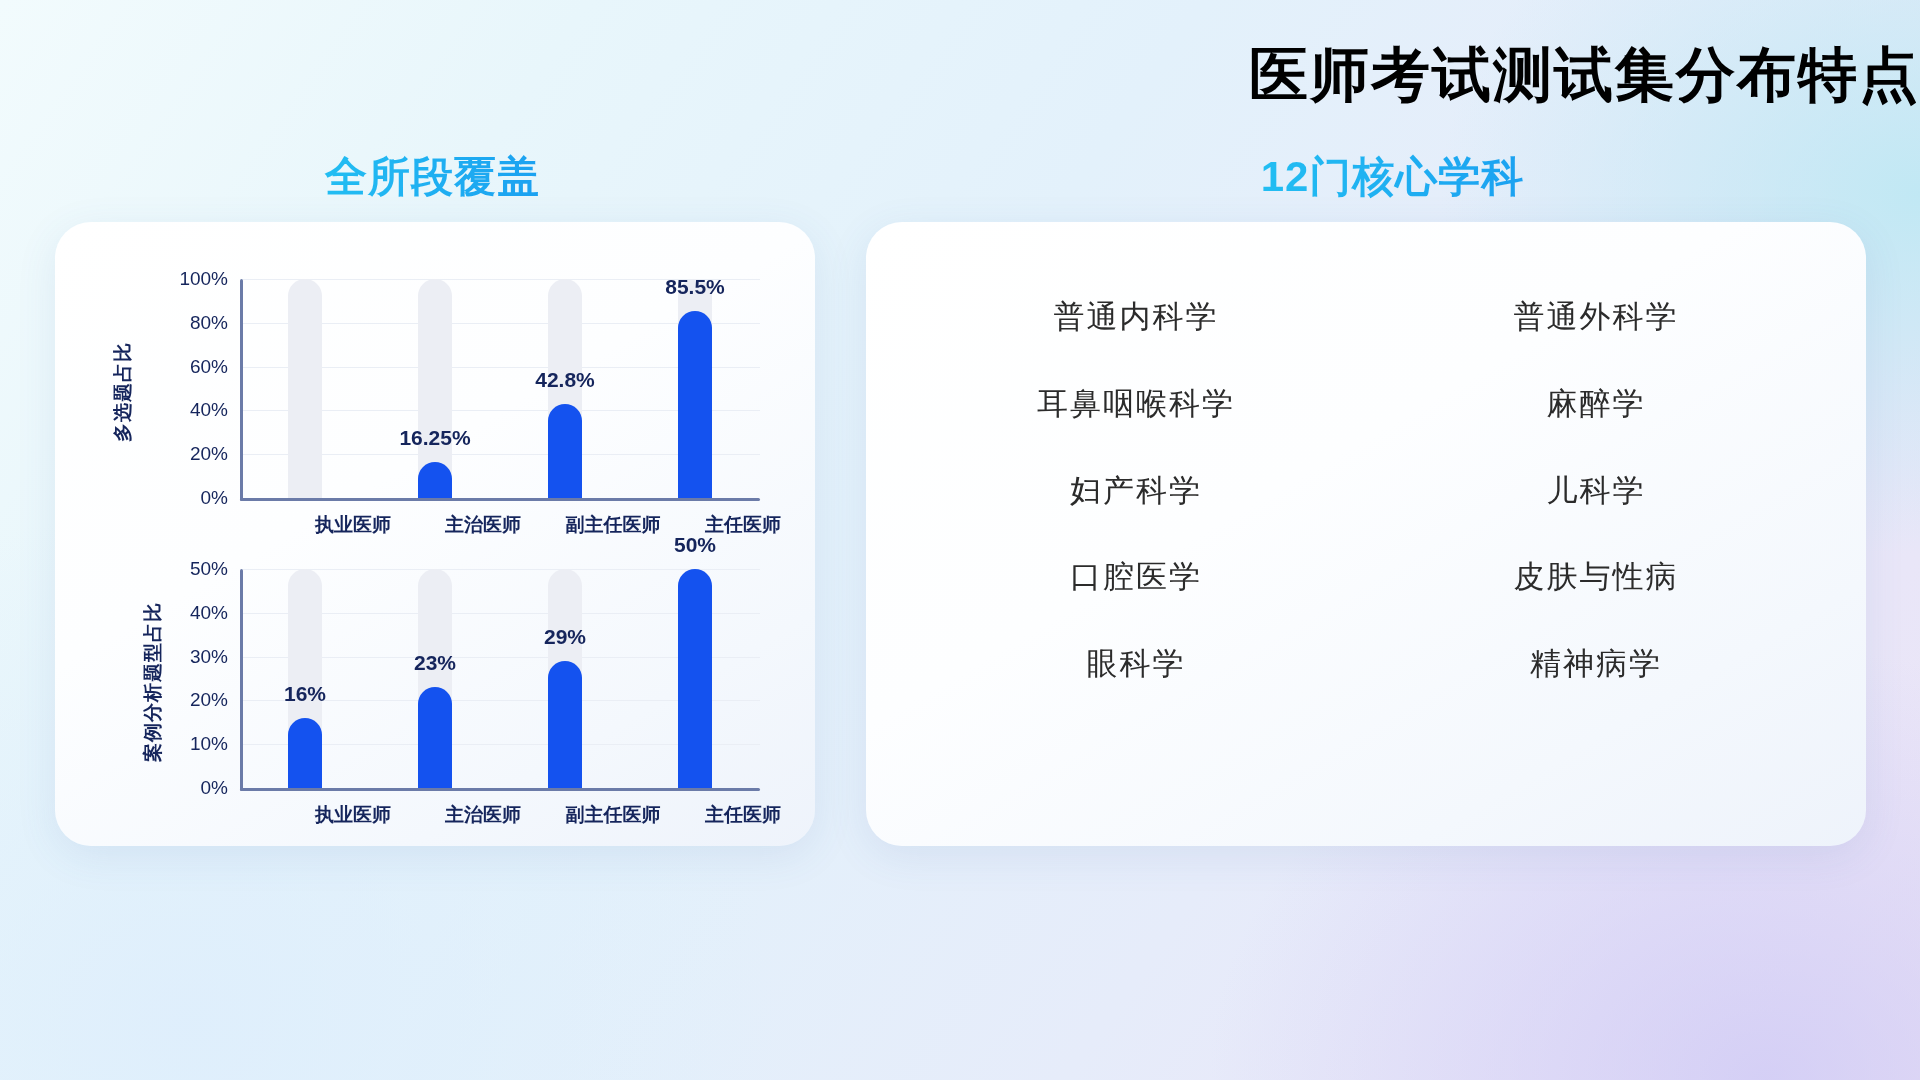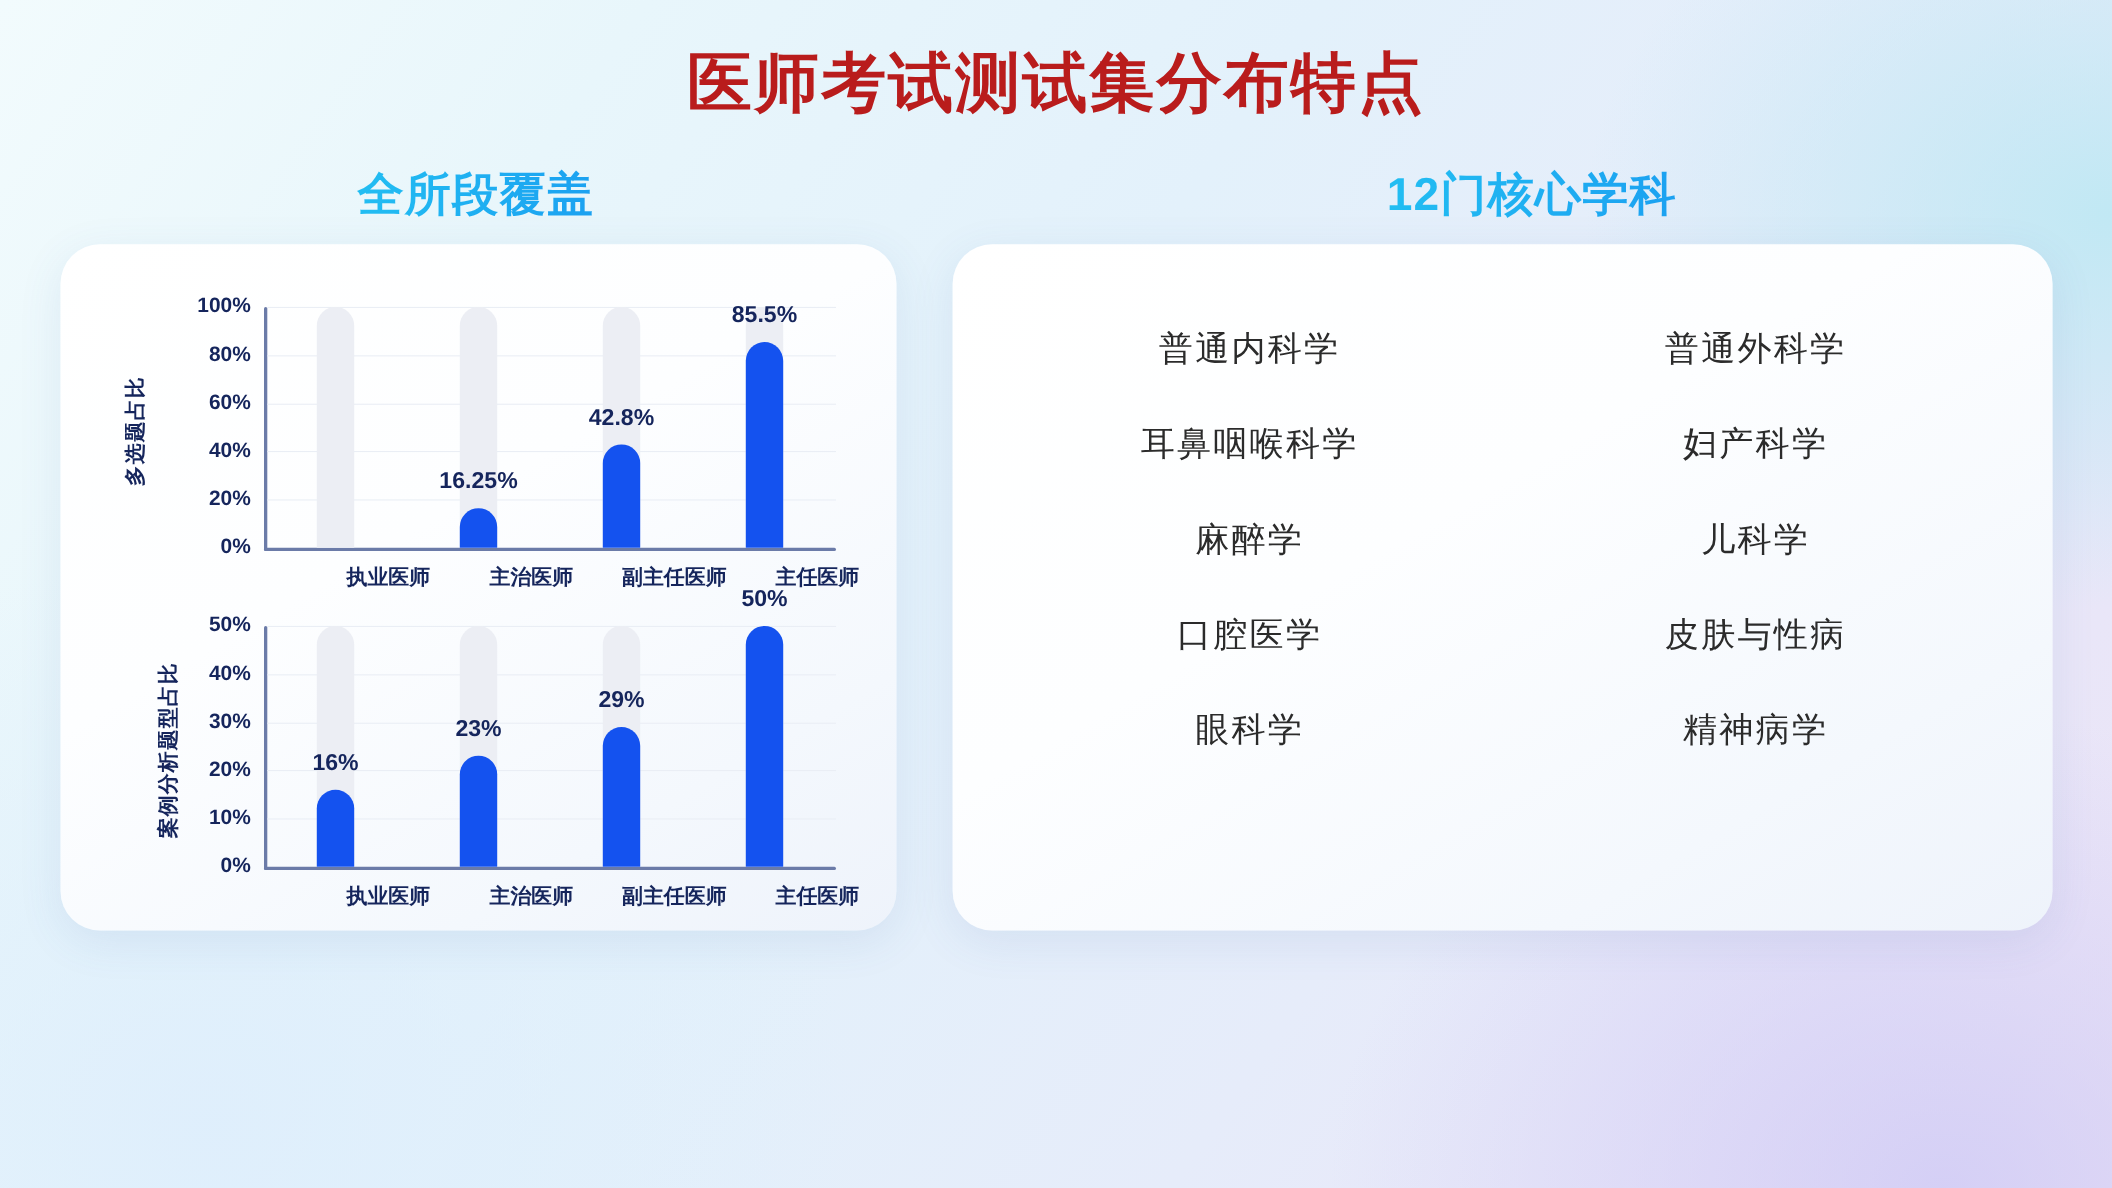--- a/index.html
+++ b/index.html
@@ -10,23 +10,23 @@
       radial-gradient(ellipse 900px 700px at 92% 100%, rgba(205,200,245,0.75) 0%, rgba(205,200,245,0) 62%),
       radial-gradient(ellipse 800px 600px at 100% 18%, rgba(186,232,243,0.85) 0%, rgba(186,232,243,0) 60%),
       radial-gradient(ellipse 900px 800px at 10% 95%, rgba(222,238,252,0.9) 0%, rgba(222,238,252,0) 65%),
       linear-gradient(125deg, #f2fbfd 0%, #e8f6fb 22%, #e3f1fb 45%, #e6ecfa 68%, #e9e6f8 86%, #ece4f6 100%);
     position:relative;
   }
 
   
   .page-title{
     position:absolute; top:36px; left:0; width:100%;
-    text-align:center;
+    text-align:right;
     font-size:59px; font-weight:bold; letter-spacing:2px;
-    color:#b91c1c;
+    color:#000000;
   }
 
   
   .sec-head{
     position:absolute; top:149px;
     font-size:42px; font-weight:bold; letter-spacing:1px;
     background:linear-gradient(92deg,#27d7f5 0%,#22bdf2 38%,#1176ef 100%);
     -webkit-background-clip:text; background-clip:text;
     -webkit-text-fill-color:transparent; color:#1a8fef;text-decoration:underline;
   }
@@ -69,21 +69,21 @@
     position:absolute; left:0; bottom:0; width:100%; height:3px;
     background:#6b7ba8; border-radius:2px;
   }
   .gridline{
     position:absolute; left:3px; right:0; height:1px;
     background:#eaeef5;
   }
   .ytick{
     position:absolute; right:calc(100% + 12px);
     transform:translateY(-50%);
-    font-size:19px; font-weight:bold; color:#15255c;
+    font-size:19px; font-weight:normal; color:#15255c;
     white-space:nowrap;
   }
 
   .bargroup{
     position:absolute; bottom:3px; top:0;
     display:flex; flex-direction:column; justify-content:flex-end;
     align-items:center;
   }
   .bar-track{
     position:absolute; bottom:0; left:50%; transform:translateX(-50%);
@@ -208,21 +208,21 @@
         </div>
       </div>
   </div>
 </div>
 
 <div class="card" id="card-subjects">
   <div id="subject-grid">
       <div class="subject">普通内科学</div>
       <div class="subject">普通外科学</div>
       <div class="subject">耳鼻咽喉科学</div>
+      <div class="subject">麻醉学</div>
       <div class="subject">妇产科学</div>
-      <div class="subject">麻醉学</div>
       <div class="subject">儿科学</div>
       <div class="subject">口腔医学</div>
       <div class="subject">皮肤与性病</div>
       <div class="subject">眼科学</div>
       <div class="subject">精神病学</div>
     </div>
 </div>
 
 </body></html>

